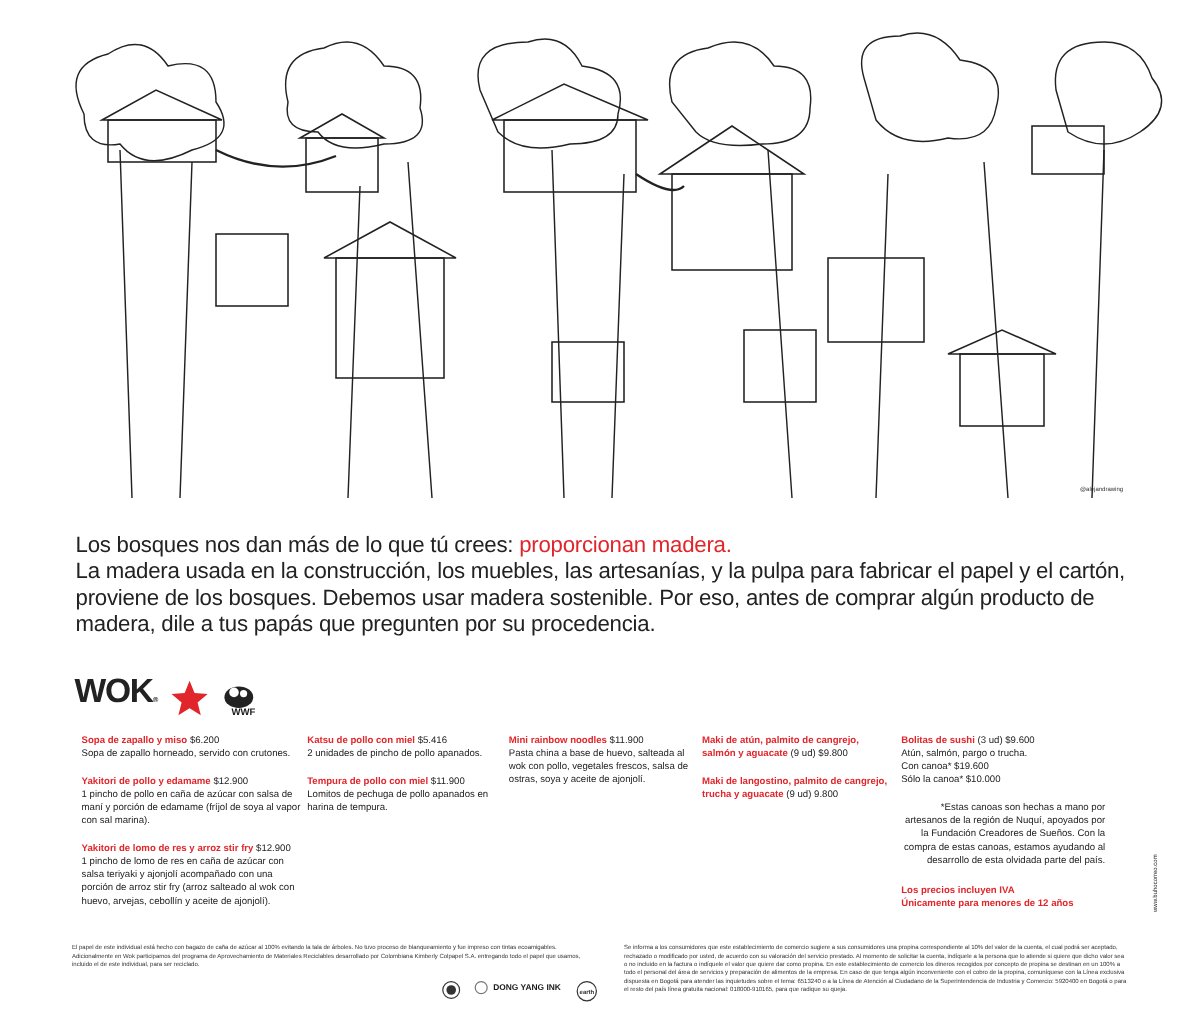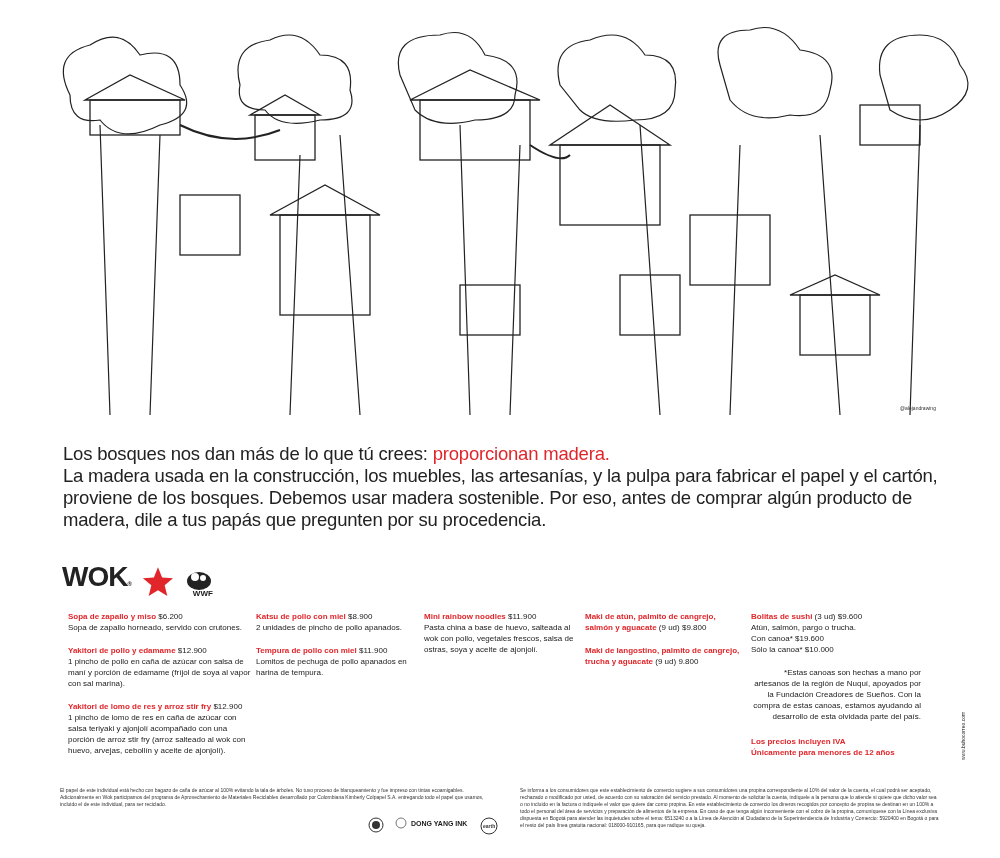--- a/index.html
+++ b/index.html
@@ -89,21 +89,21 @@
   </div>
 </div>
 
 <div class="col c1">
   <div class="item"><span class="name">Sopa de zapallo y miso</span> <span class="price">$6.200</span><div>Sopa de zapallo horneado, servido con crutones.</div></div>
   <div class="item"><span class="name">Yakitori de pollo y edamame</span> <span class="price">$12.900</span><div>1 pincho de pollo en caña de azúcar con salsa de maní y porción de edamame (fríjol de soya al vapor con sal marina).</div></div>
   <div class="item"><span class="name">Yakitori de lomo de res y arroz stir fry</span> <span class="price">$12.900</span><div>1 pincho de lomo de res en caña de azúcar con salsa teriyaki y ajonjolí acompañado con una porción de arroz stir fry (arroz salteado al wok con huevo, arvejas, cebollín y aceite de ajonjolí).</div></div>
 </div>
 
 <div class="col c2">
-  <div class="item"><span class="name">Katsu de pollo con miel</span> <span class="price">$8.900</span><div>2 unidades de pincho de pollo apanados.</div></div>
+  <div class="item"><span class="name">Katsu de pollo con miel</span> <span class="price">$5.416</span><div>2 unidades de pincho de pollo apanados.</div></div>
   <div class="item"><span class="name">Tempura de pollo con miel</span> <span class="price">$11.900</span><div>Lomitos de pechuga de pollo apanados en harina de tempura.</div></div>
 </div>
 
 <div class="col c3">
   <div class="item"><span class="name">Mini rainbow noodles</span> <span class="price">$11.900</span><div>Pasta china a base de huevo, salteada al wok con pollo, vegetales frescos, salsa de ostras, soya y aceite de ajonjolí.</div></div>
 </div>
 
 <div class="col c4">
   <div class="item"><span class="name">Maki de atún, palmito de cangrejo, salmón y aguacate</span> <span class="qty">(9 ud)</span> <span class="price">$9.800</span></div>
   <div class="item"><span class="name">Maki de langostino, palmito de cangrejo, trucha y aguacate</span> <span class="qty">(9 ud)</span> <span class="price">9.800</span></div>

